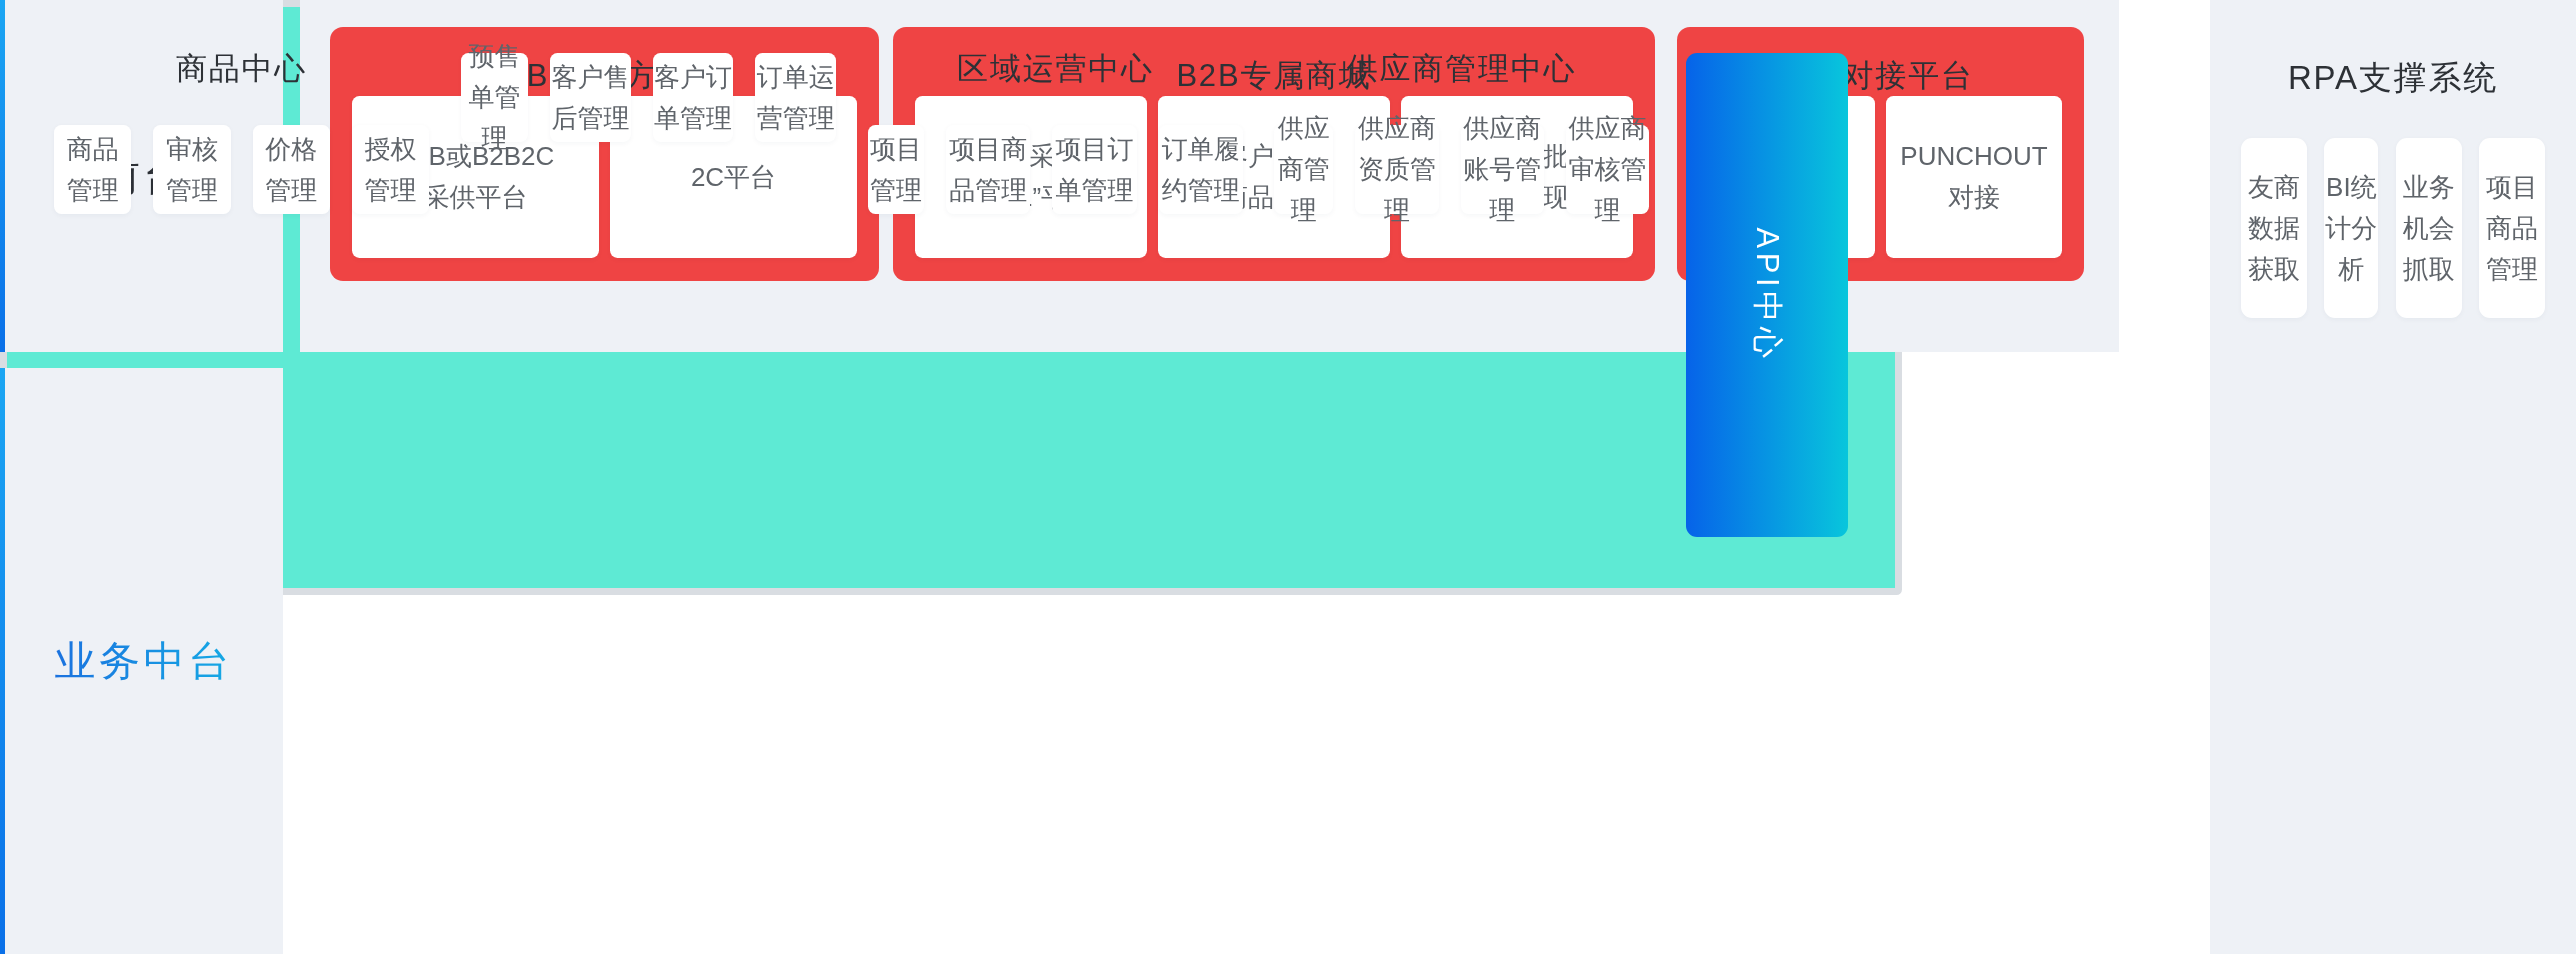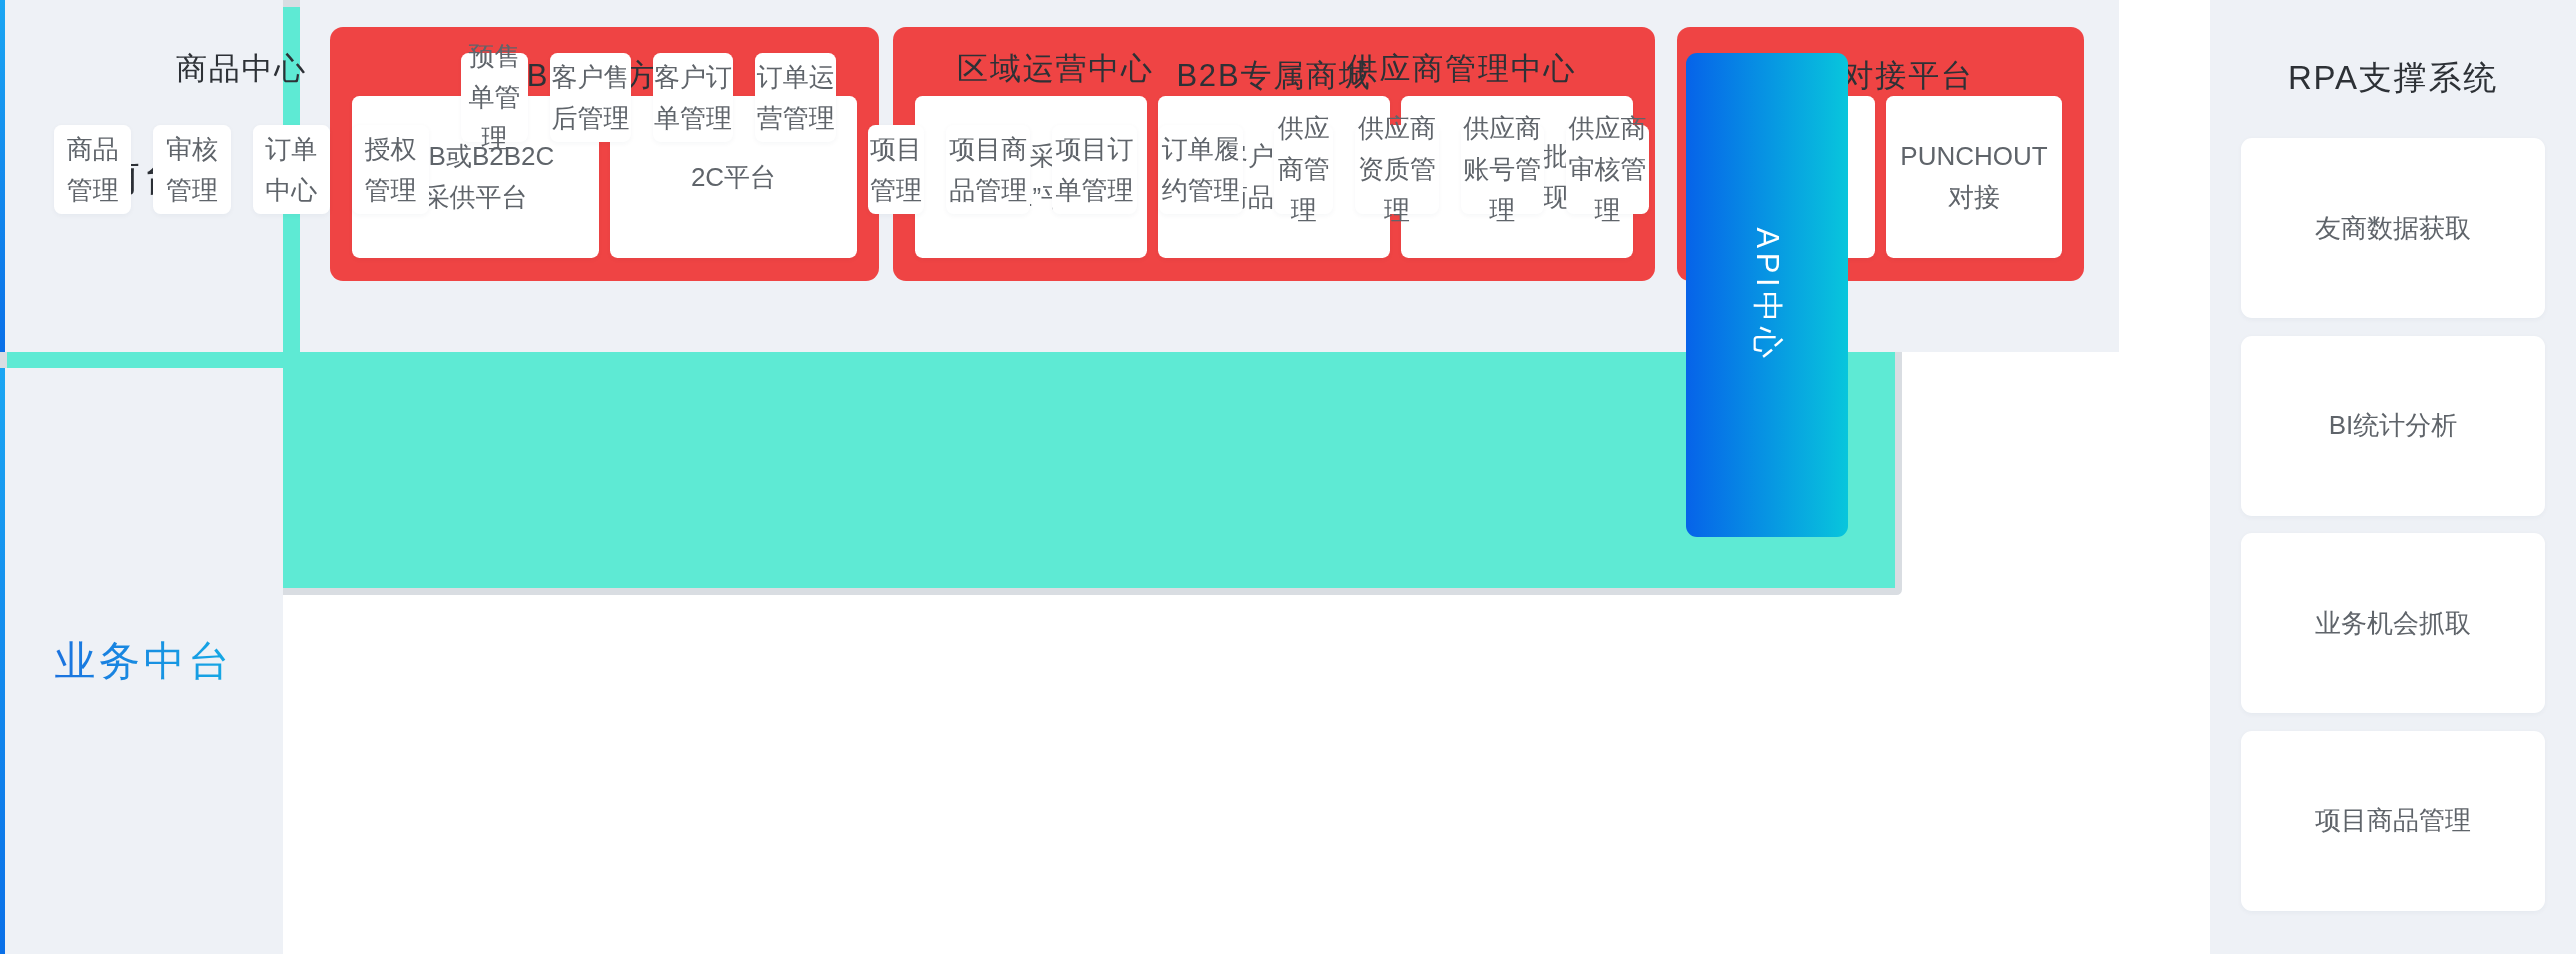--- a/index.html
+++ b/index.html
@@ -74,21 +74,21 @@
   }
   
   #rpa-panel{
     left:2210px;top:0;width:366px;height:954px;box-sizing:border-box;
     display:flex;flex-direction:column;padding:58px 31px 0;
   }
   .rpa-title{
     text-align:center;font-size:33px;line-height:39px;font-weight:500;
     color:#2d3136;letter-spacing:1.8px;margin-bottom:41px;
   }
-  .rpa-cards{display:flex;flex-direction:column;gap:17.5px;}
+  .rpa-cards{display:flex;flex-direction:row;gap:17.5px;}
   .rpa-cards .card{height:180px;border-radius:11px;}
 </style>
 </head>
 <body>
 
 <div>
 
   <aside class="panel" id="sidebar-front">
     <span class="accent"></span>
     <div class="side-label">前台</div>
@@ -133,21 +133,21 @@
 
   </section>
 
   <section id="mid-panel">
 
     <div class="mid-col" id="col-0">
       <div class="col-title">商品中心</div>
       <div class="col-cards">
         <div class="card">商品管理</div>
         <div class="card">审核管理</div>
-        <div class="card">订单中心</div>
+        <div class="card">价格管理</div>
         <div class="card">授权管理</div>
       </div>
     </div>
 
     <div class="mid-col" id="col-1">
       <div class="col-cards">
         <div class="card">预售单管理</div>
         <div class="card">客户售后管理</div>
         <div class="card">客户订单管理</div>
         <div class="card">订单运营管理</div>

